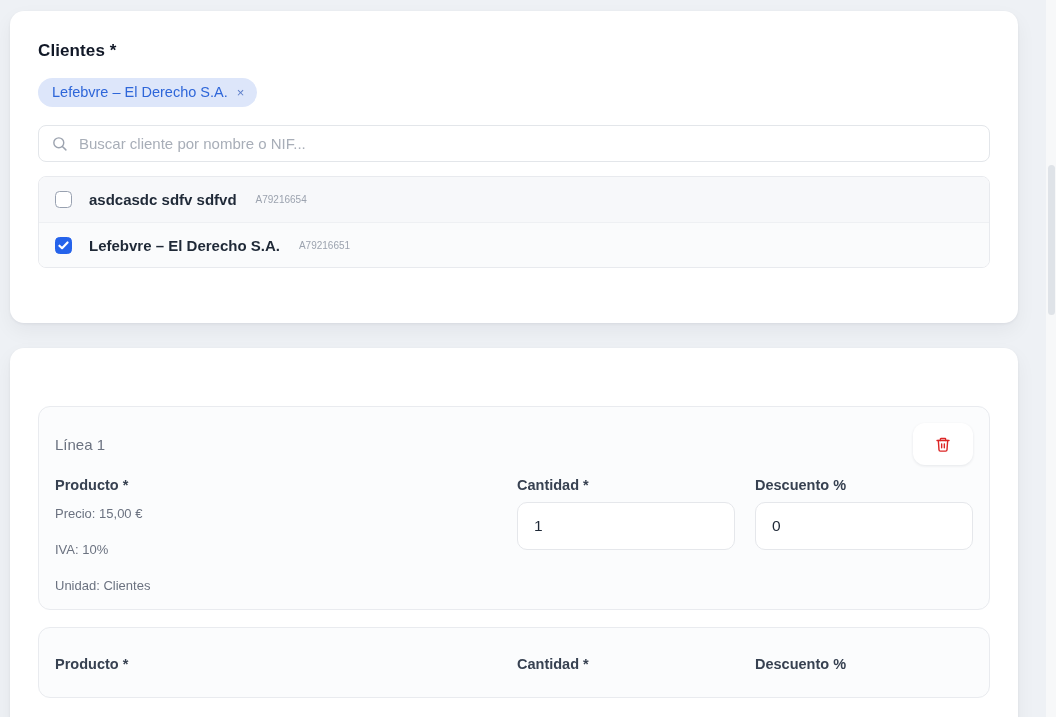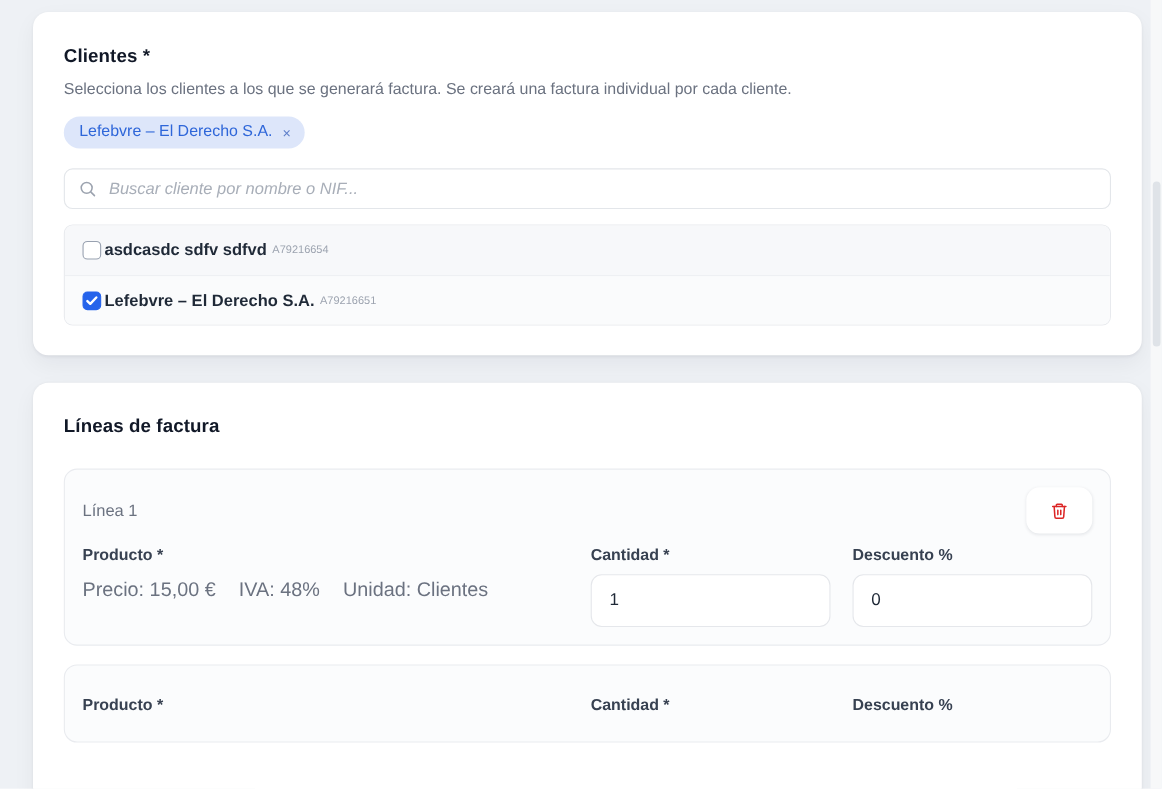--- a/index.html
+++ b/index.html
@@ -6,21 +6,21 @@
   html,body { width:1056px; height:717px; }
   body {
     position:relative;
     overflow:hidden;
     background:#eef1f5;
     font-family:"Liberation Sans", sans-serif;
     -webkit-font-smoothing:antialiased;
   }
   .card {
     position:absolute;
-    left:30px;
+    left:10px;
     width:1008px;
     background:#ffffff;
     border-radius:14px;
     box-shadow:0 1px 3px rgba(16,24,40,.06), 0 8px 20px rgba(16,24,40,.05);
     padding:30px 28px 26px 28px;
   }
   #clients-card { top:11px; height:312px; }
   #lines-card   { top:348px; height:600px; }
 
   .section-title { font-size:17px; font-weight:700; color:#111827; letter-spacing:.1px; }
@@ -38,29 +38,28 @@
 
   
   .search-wrap { position:relative; margin-top:18px; }
   .search-input {
     width:100%; height:37px;
     border:1px solid #e3e6ea; border-radius:8px;
     padding:0 14px 0 40px;
     font-size:15px; color:#374151; background:#fff;
     font-family:"Liberation Sans", sans-serif;
     outline:none;
-    font-style:italic;
   }
   .search-input::placeholder { color:#a8aeb8; }
   .search-icon { position:absolute; left:13px; top:10px; width:17px; height:17px; color:#9ca3af; }
 
   
   .client-list { margin-top:14px; border:1px solid #e8eaee; border-radius:8px; overflow:hidden; }
   .client-row {
-    display:flex; align-items:center; gap:3px;
+    display:flex; align-items:center; gap:17px;
     height:45px; padding:0 16px; background:#f7f8fa; cursor:pointer;
   }
   .client-row + .client-row { border-top:1px solid #eef0f3; background:#fafbfc; }
   .cbox {
     width:17px; height:17px; border-radius:4.5px; flex:0 0 auto;
     border:1.6px solid #98a1b0; background:#fff;
     display:flex; align-items:center; justify-content:center;
   }
   .cbox svg { display:none; }
   .cbox.checked { background:#2563eb; border-color:#2563eb; }
@@ -95,38 +94,37 @@
     display:flex; align-items:center;
   }
   .select-value { padding-left:18px; font-size:15.5px; color:#1f2937; font-weight:500; }
   .select-clear   { position:absolute; right:44px; top:16px; width:15px; height:15px; color:#64748b; cursor:pointer; }
   .select-chevron { position:absolute; right:17px; top:18px; width:14px; height:9px;  color:#94a3b8; cursor:pointer; }
   .num-input {
     width:100%; height:100%; border:none; background:transparent; outline:none;
     padding:0 16px; font-size:15.5px; color:#1f2937; font-weight:500;
     font-family:"Liberation Sans", sans-serif; border-radius:10px;
   }
-  .meta-row { display:flex; gap:21px; margin-top:13px; font-size:18px; color:#6b7280; }
+  .meta-row { display:flex; gap:21px; margin-top:13px; font-size:13px; color:#6b7280;flex-direction:column; }
 
   
   .scrollbar-track {
     position:absolute; right:0; top:0; width:10px; height:717px;
     background:#f7f8f9;
   }
   .scrollbar-thumb {
     position:absolute; right:1px; top:165px; width:7px; height:150px;
     background:#dfe3e8; border-radius:4px;
   }
 </style>
 </head>
 <body>
 
 <section class="card" id="clients-card">
   <h2 class="section-title">Clientes *</h2>
-  <p class="section-desc">Selecciona los clientes a los que se generará factura. Se creará una factura individual por cada cliente.</p>
 
   <div class="chip-row">
     <span class="chip">
       <span>Lefebvre – El Derecho S.A.</span>
       <span class="chip-x">×</span>
     </span>
   </div>
 
   <div class="search-wrap">
     <svg class="search-icon" viewBox="0 0 24 24" fill="none" stroke="currentColor" stroke-width="2" stroke-linecap="round">
@@ -150,40 +148,39 @@
             <polyline points="1.5,5.2 4.4,8 10.5,1.6"></polyline>
           </svg>
       </span>
       <span class="client-name">Lefebvre – El Derecho S.A.</span>
       <span class="client-nif">A79216651</span>
     </div>
   </div>
 </section>
 
 <section class="card" id="lines-card">
-  <h2 class="section-title">Líneas de factura</h2>
 
   <div class="line-card">
     <div class="line-head">
       <span class="line-title">Línea 1</span>
       <button class="trash-btn">
         <svg viewBox="0 0 24 24" fill="none" stroke="currentColor" stroke-width="2.1" stroke-linecap="round" stroke-linejoin="round">
           <path d="M3 6h18"></path>
             <path d="M8 6V4a1 1 0 0 1 1-1h6a1 1 0 0 1 1 1v2"></path>
           <path d="M19 6l-1 14a2 2 0 0 1-2 2H8a2 2 0 0 1-2-2L5 6"></path>
             <path d="M10 11v6M14 11v6"></path>
         </svg>
       </button>
     </div>
     <div class="fields">
       <div class="field-producto">
         <div class="field-label">Producto *</div>
         <div class="meta-row">
           <span>Precio: 15,00 €</span>
-          <span>IVA: 48%</span>
+          <span>IVA: 10%</span>
           <span>Unidad: Clientes</span>
         </div>
       </div>
       <div class="field-sm">
         <div class="field-label">Cantidad *</div>
         <div class="control">
           <input class="num-input" type="text" value="1" style="">
         </div>
       </div>
       <div class="field-sm">

